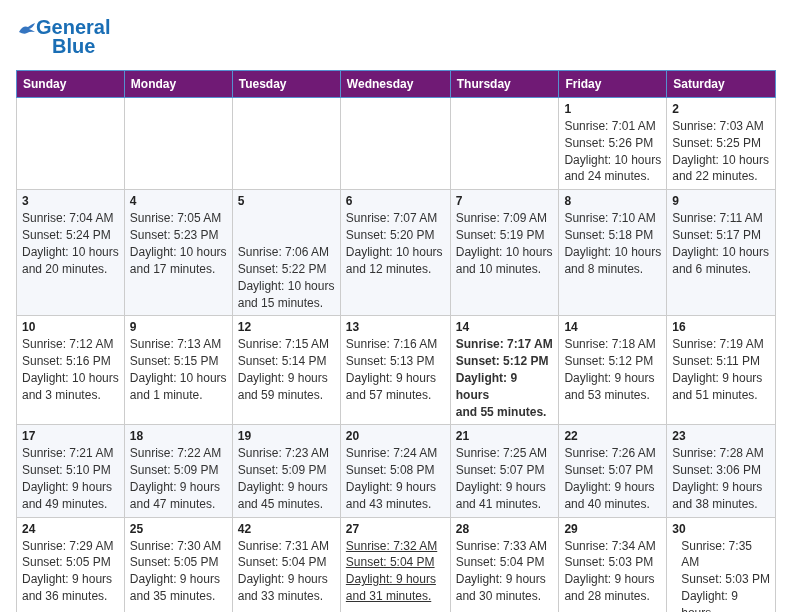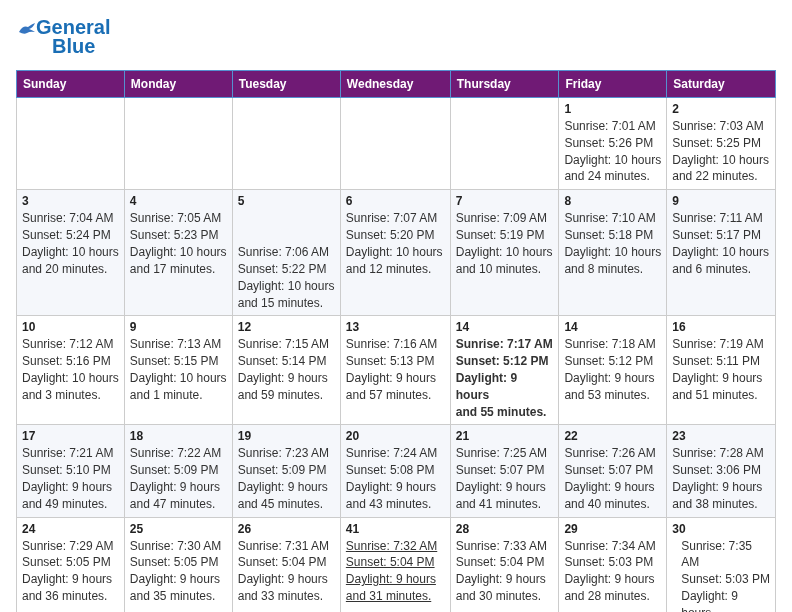--- a/index.html
+++ b/index.html
@@ -299,28 +299,28 @@
 and 36 minutes.</div>
         </td>
         <td>
           <div class="day-number">25</div>
           <div class="day-info" style="white-space: pre-line;">Sunrise: 7:30 AM
 Sunset: 5:05 PM
 Daylight: 9 hours
 and 35 minutes.</div>
         </td>
         <td>
-          <div class="day-number">26</div>
+          <div class="day-number">42</div>
           <div class="day-info" style="white-space: pre-line;">Sunrise: 7:31 AM
 Sunset: 5:04 PM
 Daylight: 9 hours
 and 33 minutes.</div>
         </td>
         <td>
-          <div class="day-number">41</div>
+          <div class="day-number">27</div>
           <div class="day-info" style="white-space: pre-line; text-decoration: underline;">Sunrise: 7:32 AM
 Sunset: 5:04 PM
 Daylight: 9 hours
 and 31 minutes.</div>
         </td>
         <td>
           <div class="day-number">28</div>
           <div class="day-info" style="white-space: pre-line;">Sunrise: 7:33 AM
 Sunset: 5:04 PM
 Daylight: 9 hours

